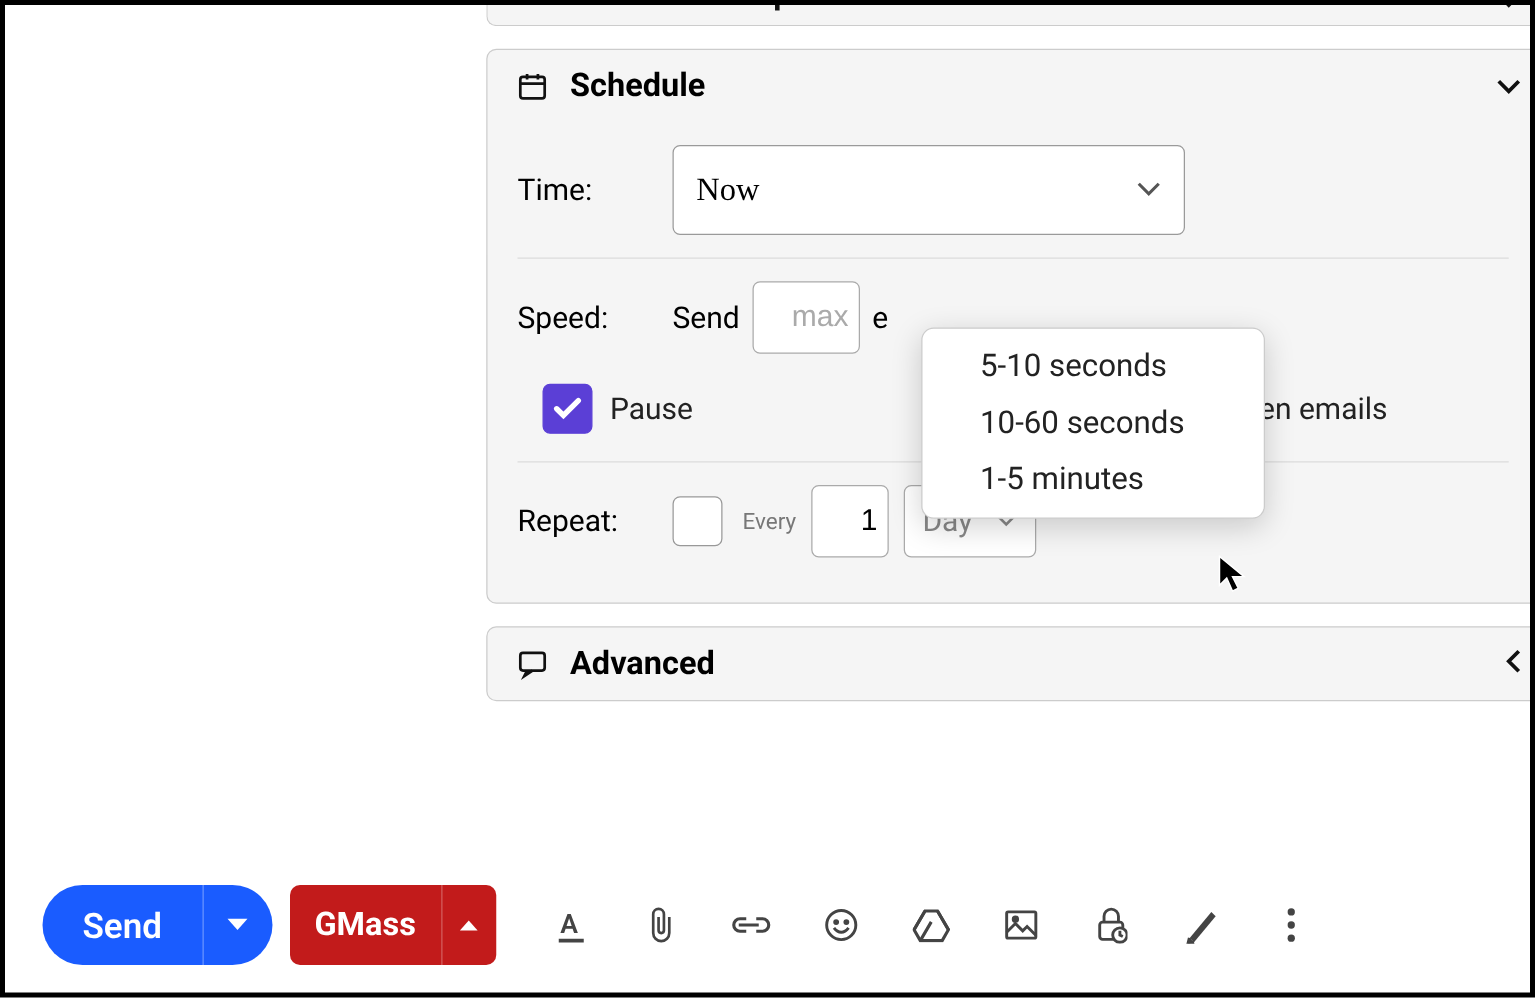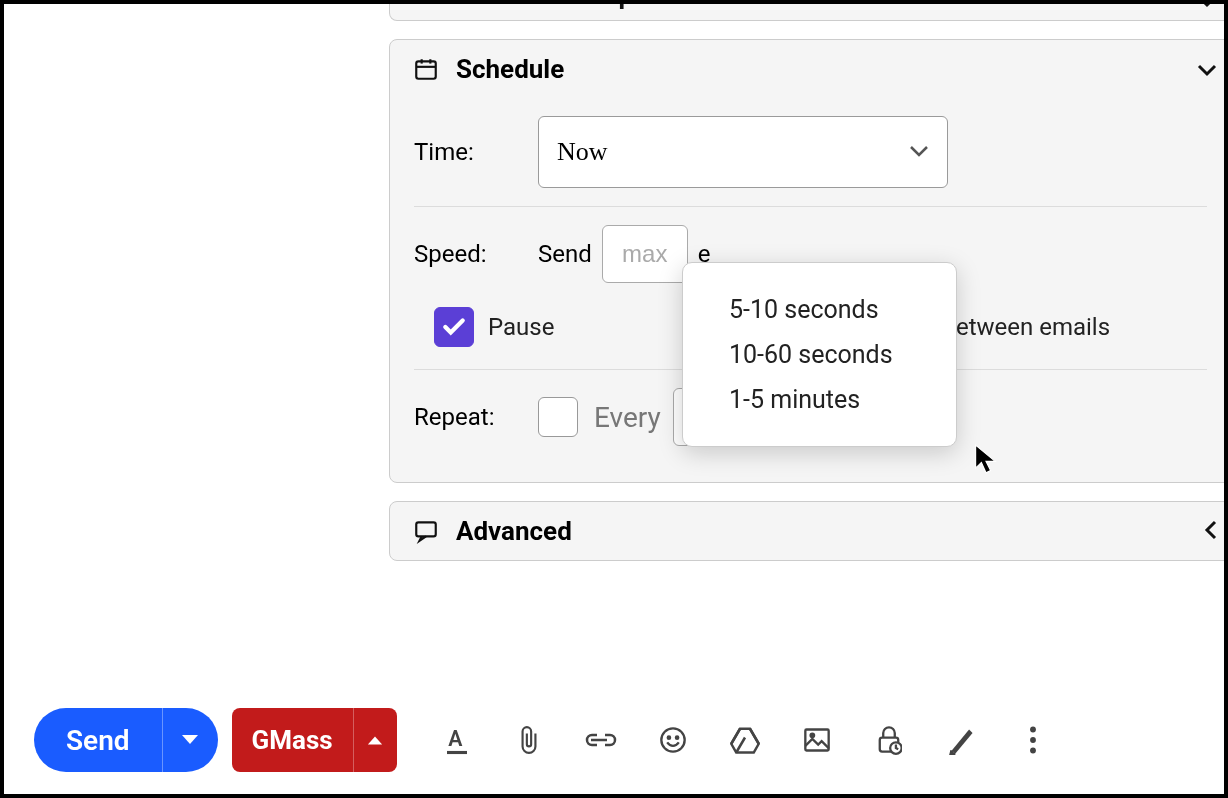--- a/index.html
+++ b/index.html
@@ -93,47 +93,47 @@
     background: #5b3fd6;
     border-color: #5b3fd6;
   }
   .checkbox.checked svg { display: block; }
   .checkbox svg { display: none; }
   .input-sm {
     width: 86px; height: 58px;
     border: 1px solid #aaa; border-radius: 6px;
     background: #fff;
     font-size: 24px;
-    text-align: center;
+    text-align: right;
     padding: 0 8px;
   }
   .input-sm::placeholder { color: #aaa; }
   .select-sm {
     height: 58px;
     border: 1px solid #aaa; border-radius: 6px;
     background: #fff;
     display: inline-flex;
     align-items: center;
     padding: 0 14px;
     gap: 18px;
     font-size: 24px;
     color: #888;
     cursor: pointer;
   }
-  .label-muted { color: #777; font-size: 28px; }
+  .label-muted { color: #777; font-size: 18px; }
   
   .popup {
     position: absolute;
-    left: 678px; top: 258px;
+    left: 733px; top: 258px;
     width: 275px;
     background: #fff;
     border: 1px solid #ccc;
     border-radius: 10px;
     box-shadow: 0 6px 24px rgba(0,0,0,0.18);
-    padding: 24px 0;
+    padding: 8px 0;
     z-index: 50;
   }
   .popup-item {
     padding: 8px 22px 8px 46px;
     font-size: 25px;
     color: #222;
     position: relative;
     cursor: pointer;
   }
   .popup-item.selected {

